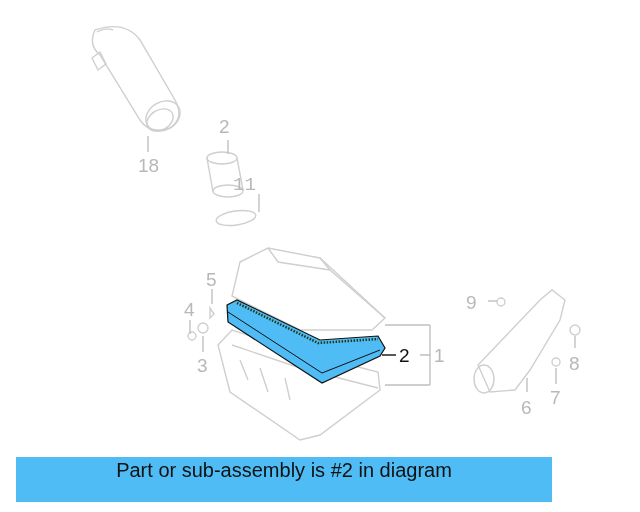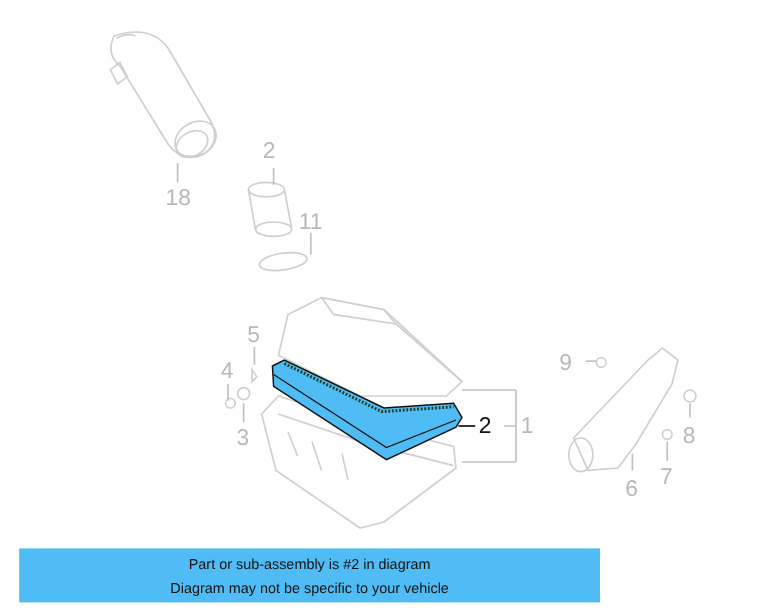--- a/index.html
+++ b/index.html
@@ -1,20 +1,20 @@
 <!DOCTYPE html>
 <html><head>
   <meta charset="utf-8">
   <style>
     html, body { margin:0; padding:0; background:#ffffff; }
     body { width:640px; height:512px; position:relative; overflow:hidden; font-family:"Liberation Sans", sans-serif; }
     #diagram { position:absolute; left:0; top:0; width:640px; height:450px; }
     .callout { position:absolute; font-family:"Liberation Sans", sans-serif; font-size:19px; color:#b8b8b8; line-height:1; }
     .callout.active { color:#111111; }
-    #banner { position:absolute; left:16px; top:457px; width:484px; height:45px; background:#4fbcf5; text-align:center; color:#111; font-size:12px; line-height:20px; padding-top:3px; box-sizing:border-box; }
+    #banner { position:absolute; left:16px; top:457px; width:536px; height:45px; background:#4fbcf5; text-align:center; color:#111; font-size:20px; line-height:20px; padding-top:3px; box-sizing:border-box; }
     #banner div { white-space:nowrap; }
   </style>
 </head>
 <body>
 
 <div id="diagram">
   <svg width="640" height="450" viewBox="0 0 640 450" xmlns="http://www.w3.org/2000/svg" fill="none" stroke="#cfcfcf" stroke-width="1.4">
 
     <g>
       <path d="M95 30 Q88 45 100 55 L140 120 Q150 135 170 128 Q185 118 175 100 L140 40 Q125 20 95 30 Z"></path>
@@ -72,28 +72,27 @@
       <path d="M575 348 L575 336"></path>
       <path d="M556 384 L556 368"></path>
       <path d="M527 392 L527 378"></path>
       <path d="M430 355 L420 355 M430 325 L430 385 M430 325 L385 325 M430 385 L385 385"></path>
     </g>
     <path d="M396 355 L382 355" stroke="#111" stroke-width="1.4"></path>
   </svg>
 
   <span class="callout" style="left:138px;top:156px;">18</span>
   <span class="callout" style="left:219px;top:117px;">2</span>
-  <span class="callout" style="left:249px;top:176px;">11</span>
+  <span class="callout" style="left:233px;top:176px;font-family:Liberation Mono, monospace;">11</span>
   <span class="callout" style="left:206px;top:270px;">5</span>
   <span class="callout" style="left:184px;top:300px;">4</span>
   <span class="callout" style="left:197px;top:356px;">3</span>
   <span class="callout active" style="left:399px;top:346px;">2</span>
   <span class="callout" style="left:434px;top:346px;">1</span>
   <span class="callout" style="left:466px;top:293px;">9</span>
   <span class="callout" style="left:569px;top:354px;">8</span>
   <span class="callout" style="left:550px;top:388px;">7</span>
   <span class="callout" style="left:521px;top:398px;">6</span>
 </div>
 
 <div id="banner">
   <div>Part or sub-assembly is #2 in diagram</div>
-  <div>Diagram may not be specific to your vehicle</div>
 </div>
 
 </body></html>

